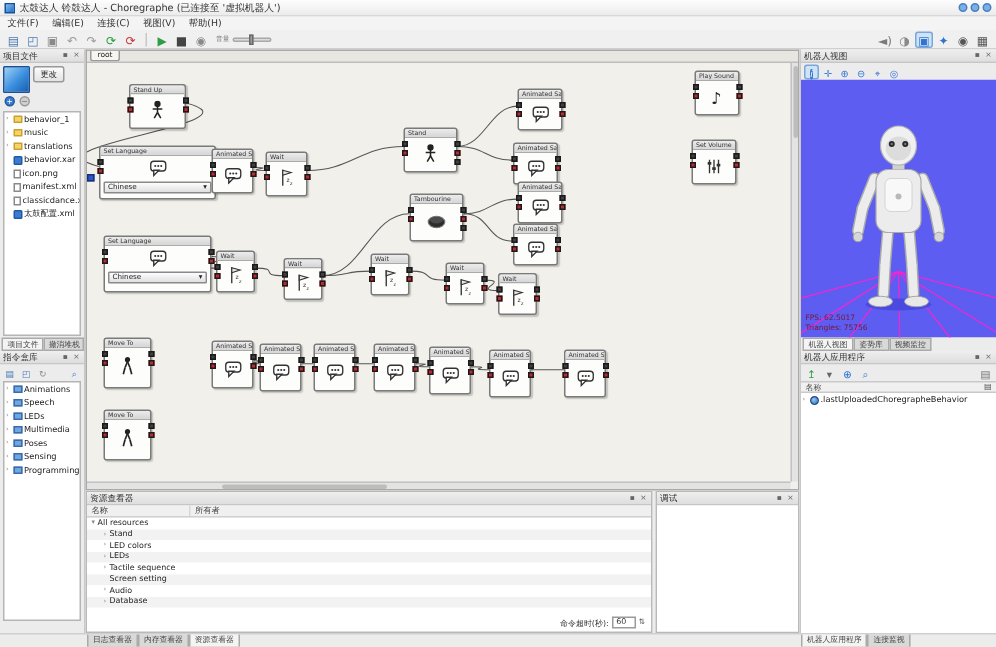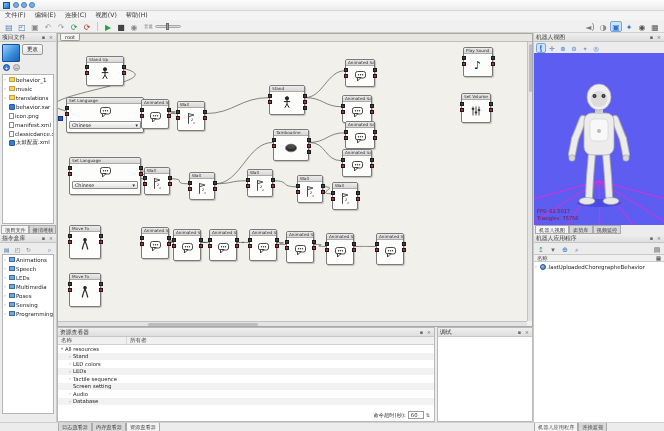--- a/index.html
+++ b/index.html
@@ -100,20 +100,21 @@
   .statusbar { position:absolute; left:0; right:0; bottom:0; height:9px; background:#ececec; border-top:1px solid #cfcfcf; }
   .statusbar .side-tabs { position:absolute; top:0; }
   .statusbar .tab { border-top:none; }
   .sb-left { left:57px; } .sb-right { left:533px; }
 </style>
 </head>
 <body>
 
 <div class="titlebar">
   <div class="appicon"></div>
+  <div class="titlebar-text">太鼓达人 铃鼓达人 - Choregraphe (已连接至 '虚拟机器人')</div>
   <div class="winbtns">
     <div class="winbtn"></div>
     <div class="winbtn"></div>
     <div class="winbtn"></div>
   </div>
 </div>
 <div class="menubar" id="menubar">
     <span>文件(F)</span>
     <span>编辑(E)</span>
     <span>连接(C)</span>

